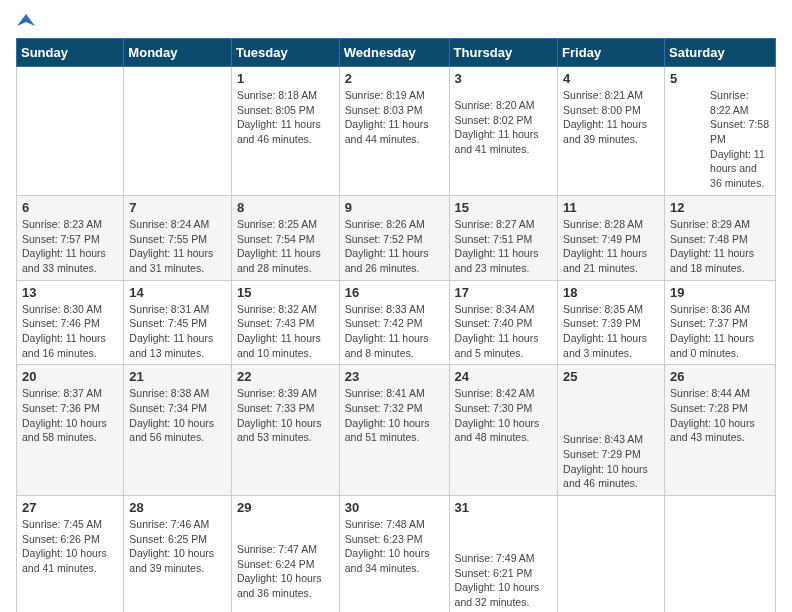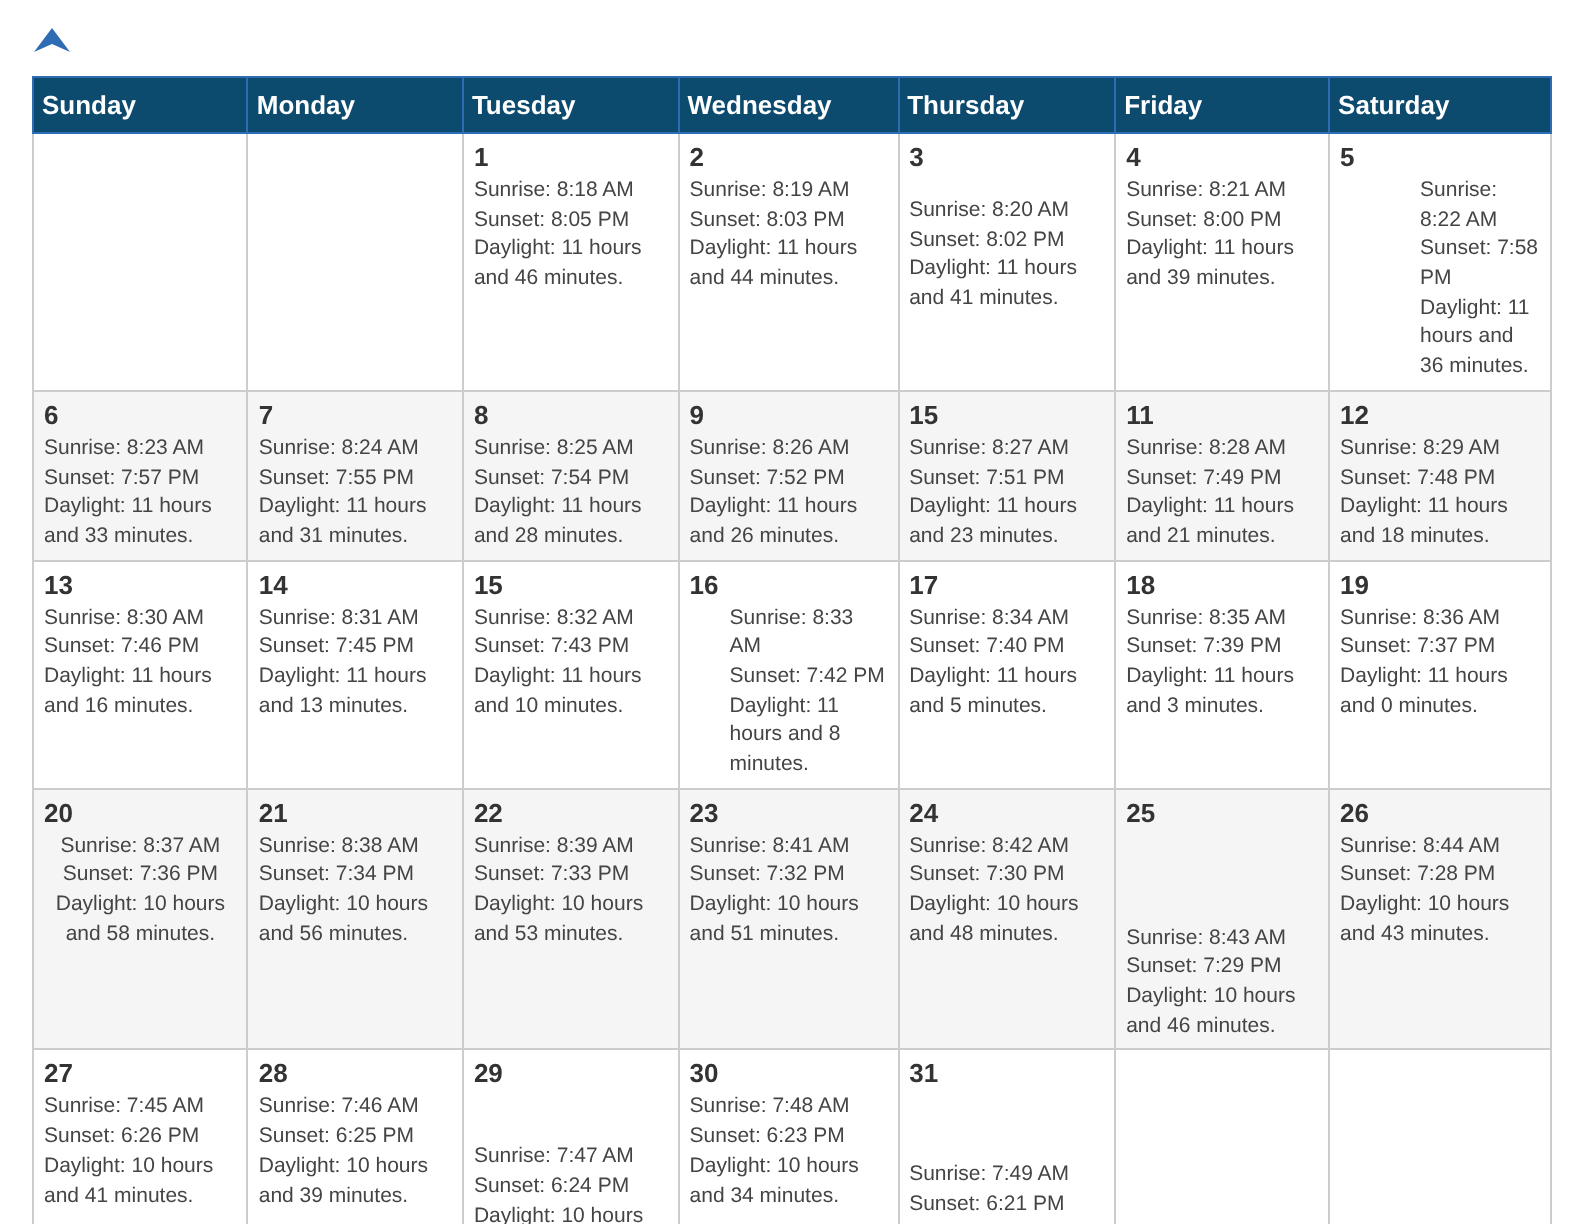--- a/index.html
+++ b/index.html
@@ -207,21 +207,21 @@
 Daylight: 11 hours and 13 minutes.</div>
         </td>
         <td>
           <span class="day-number">15</span>
           <div class="day-info" style="white-space: pre-line;">Sunrise: 8:32 AM
 Sunset: 7:43 PM
 Daylight: 11 hours and 10 minutes.</div>
         </td>
         <td>
           <span class="day-number">16</span>
-          <div class="day-info" style="white-space: pre-line; margin-left: 20px;">Sunrise: 8:33 AM
+          <div class="day-info" style="white-space: pre-line;">Sunrise: 8:33 AM
 Sunset: 7:42 PM
 Daylight: 11 hours and 8 minutes.</div>
         </td>
         <td>
           <span class="day-number">17</span>
           <div class="day-info" style="white-space: pre-line;">Sunrise: 8:34 AM
 Sunset: 7:40 PM
 Daylight: 11 hours and 5 minutes.</div>
         </td>
         <td>
@@ -233,21 +233,21 @@
         <td>
           <span class="day-number">19</span>
           <div class="day-info" style="white-space: pre-line;">Sunrise: 8:36 AM
 Sunset: 7:37 PM
 Daylight: 11 hours and 0 minutes.</div>
         </td>
       </tr>
       <tr>
         <td>
           <span class="day-number">20</span>
-          <div class="day-info" style="white-space: pre-line; text-align: center;">Sunrise: 8:37 AM
+          <div class="day-info" style="white-space: pre-line;">Sunrise: 8:37 AM
 Sunset: 7:36 PM
 Daylight: 10 hours and 58 minutes.</div>
         </td>
         <td>
           <span class="day-number">21</span>
           <div class="day-info" style="white-space: pre-line;">Sunrise: 8:38 AM
 Sunset: 7:34 PM
 Daylight: 10 hours and 56 minutes.</div>
         </td>
         <td>

